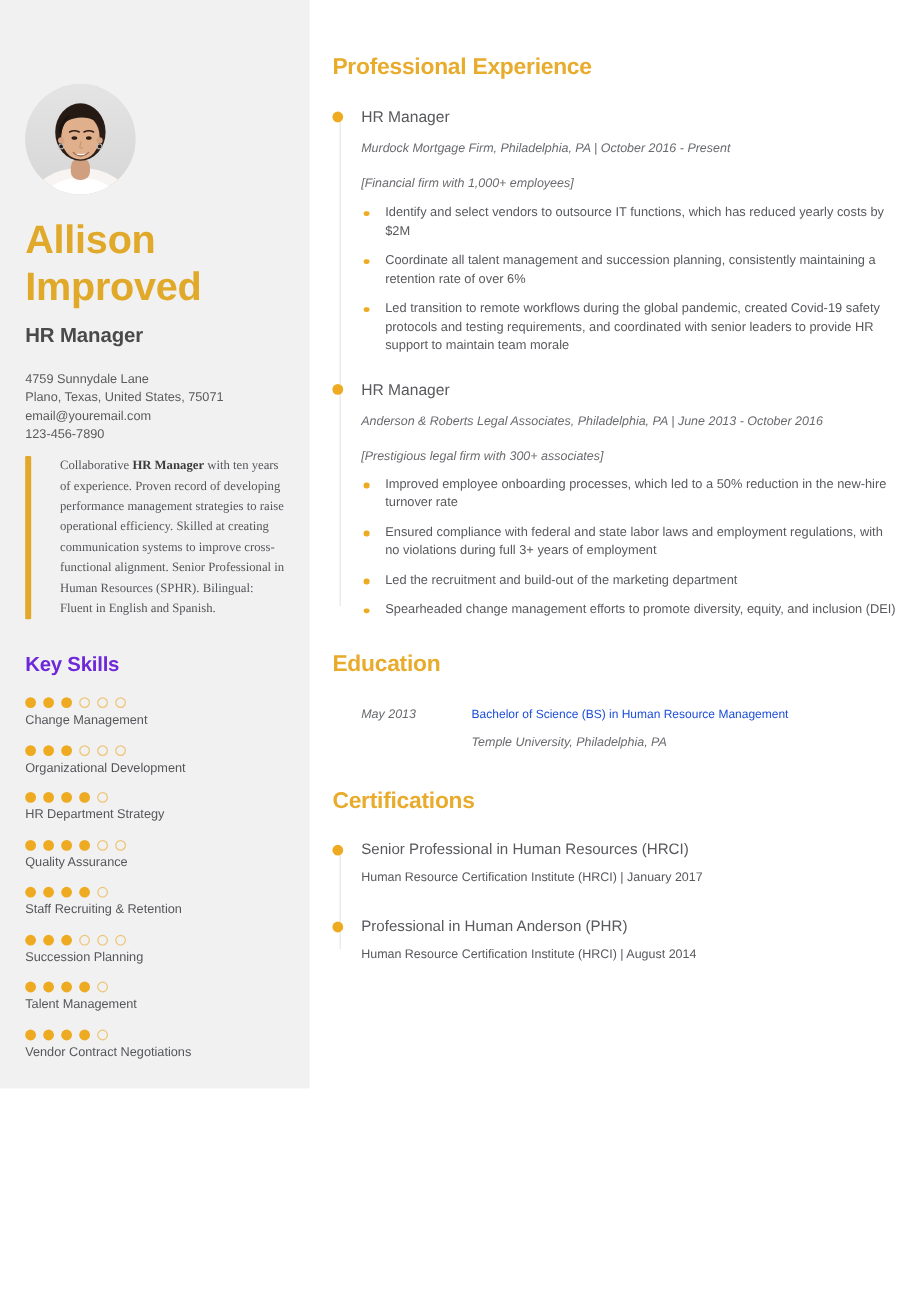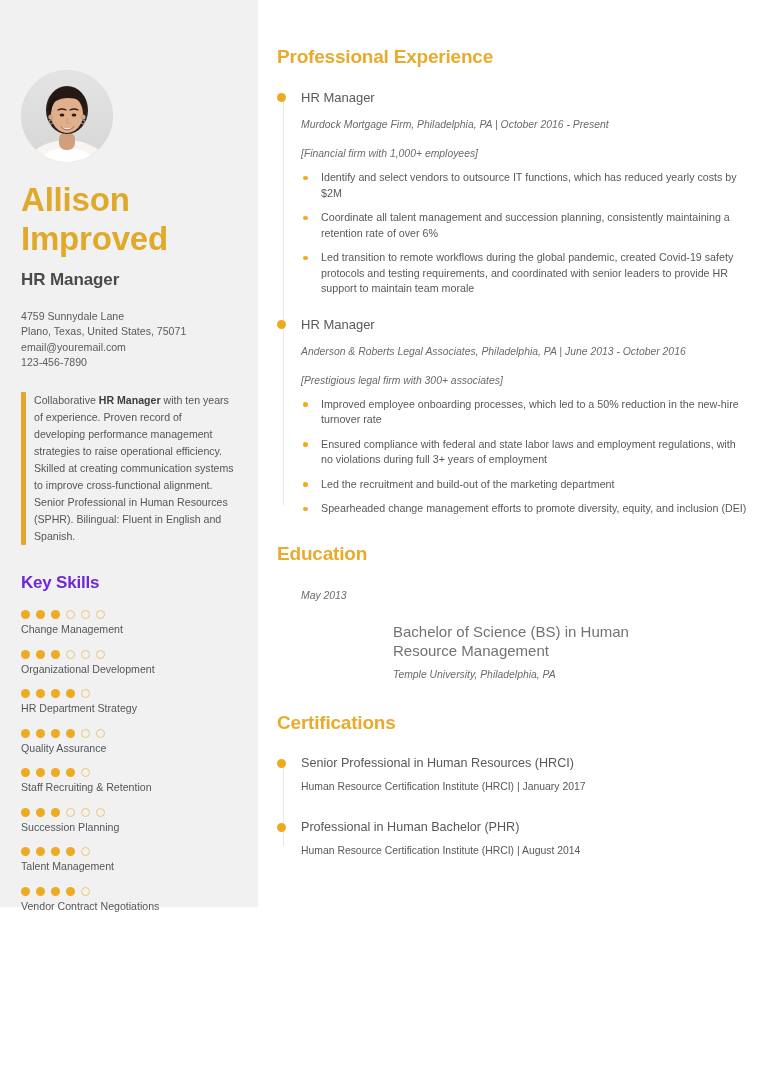--- a/index.html
+++ b/index.html
@@ -60,23 +60,24 @@
 
   .contact {
     margin-top: 19px;
     font-size: 10.6px;
     line-height: 15.3px;
     color: #5b5b5b;
   }
   .contact div { white-space: nowrap; }
 
   .summary {
-    margin-top: 22px;
+    margin-top: 10px;
     display: flex;
-    gap: 8px;
+    gap: 24px;
+    font-family: Liberation Serif, serif;
   }
   .summary-bar {
     width: 5px;
     min-width: 5px;
     background: #e3a829;
     border-radius: 1px;
   }
   .summary-text {
     font-size: 10.6px;
     line-height: 17px;
@@ -191,26 +192,25 @@
   .edu-date {
     width: 92px; min-width: 92px;
     font-size: 10.4px;
     font-style: italic;
     color: #6a6b6f;
     line-height: 15px;
     padding-top: 2px;
   }
   .edu-body { flex: 1; }
   .edu-degree {
-    font-size: 15px;
-    color: #737373;
+    font-size: 10px;
+    color: #1d4ed8;
     line-height: 19px;
     max-width: 290px;
     margin-bottom: 7px;
-    margin-top: 36px;
   }
   .edu-school {
     font-size: 10.4px;
     font-style: italic;
     color: #6a6b6f;
     line-height: 15px;
   }
 
   
   .cert { position: relative; padding-left: 24px; margin-bottom: 25px; }
@@ -455,21 +455,21 @@
       <div class="timeline">
         <div class="tl-line"></div>
         <div id="cert-entries">
             <div class="cert">
               <span class="cert-dot"></span>
               <div class="cert-title">Senior Professional in Human Resources (HRCI)</div>
               <div class="cert-meta">Human Resource Certification Institute (HRCI) | January 2017</div>
             </div>
             <div class="cert">
               <span class="cert-dot"></span>
-              <div class="cert-title">Professional in Human Bachelor (PHR)</div>
+              <div class="cert-title">Professional in Human Anderson (PHR)</div>
               <div class="cert-meta">Human Resource Certification Institute (HRCI) | August 2014</div>
             </div>
           </div>
       </div>
     </section>
 
   </main>
 
 </div>
 

